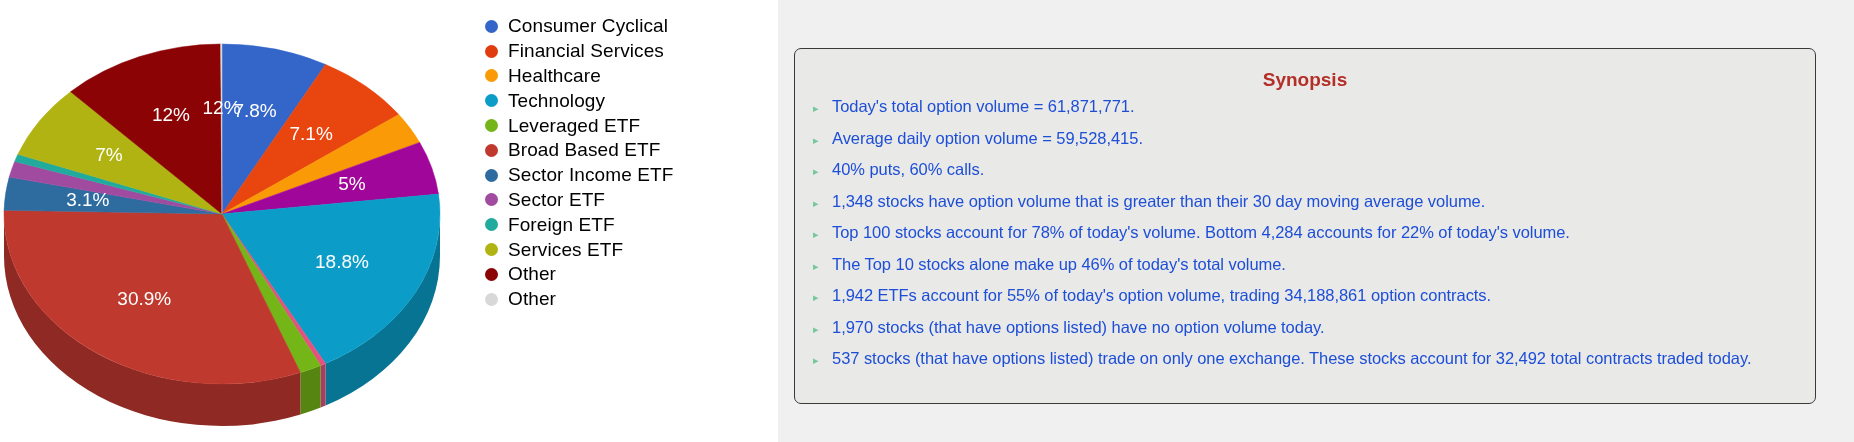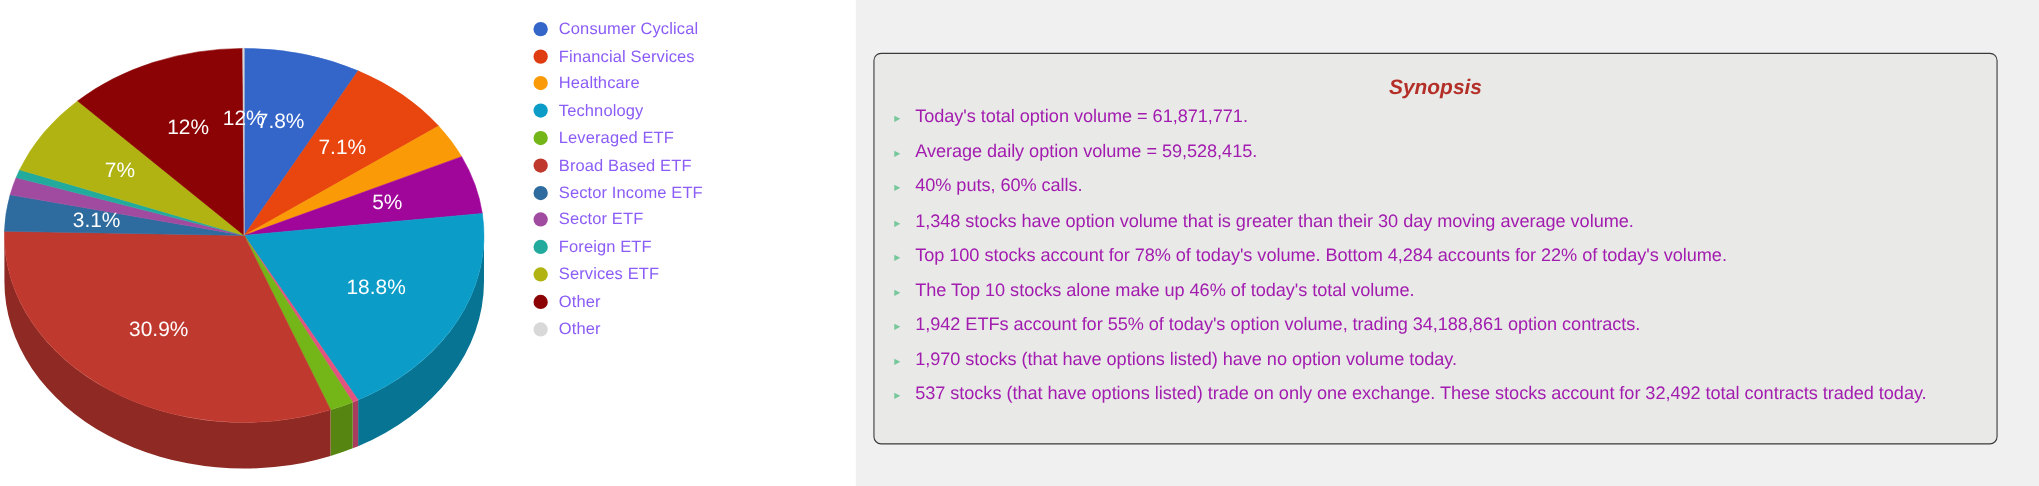--- a/index.html
+++ b/index.html
@@ -58,22 +58,22 @@
     height: 24.8px;
   }
   .legend-dot {
     width: 13px;
     height: 13px;
     border-radius: 50%;
     flex: 0 0 13px;
     margin-right: 10px;
   }
   .legend-label {
-    font-size: 15px;
-    color: #8b5cf6;
+    font-size: 19px;
+    color: #000000;
     font-family: "Liberation Sans", sans-serif;
     white-space: nowrap;
     letter-spacing: 0.1px;
   }
 
   
   #right-region {
     position: absolute;
     left: 778px; top: 0;
     width: 1076px;
@@ -92,21 +92,20 @@
     box-sizing: border-box;
   }
   #synopsis-title {
     text-align: center;
     color: #b42f28;
     font-size: 19px;
     font-weight: bold;
     font-family: "Liberation Sans", sans-serif;
     margin-top: 20px;
     margin-bottom: 6px;
-    font-style: italic;
   }
   #synopsis-list {
     list-style: none;
     margin: 0;
     padding: 0 0 0 18px;
   }
   .synopsis-item {
     display: flex;
     align-items: baseline;
     height: 31.5px;
@@ -115,21 +114,21 @@
     flex: 0 0 auto;
     width: 12px;
     color: #76c79a;
     font-size: 11px;
     line-height: 1;
     margin-right: 7px;
     font-family: "DejaVu Sans", sans-serif;
   }
   .synopsis-text {
     font-size: 16.5px;
-    color: #a21caf;
+    color: #1d4ed8;
     font-family: "Liberation Sans", sans-serif;
     white-space: nowrap;
     letter-spacing: -0.05px;
   }
 </style>
 </head>
 <body>
 
 <div id="page">
 

